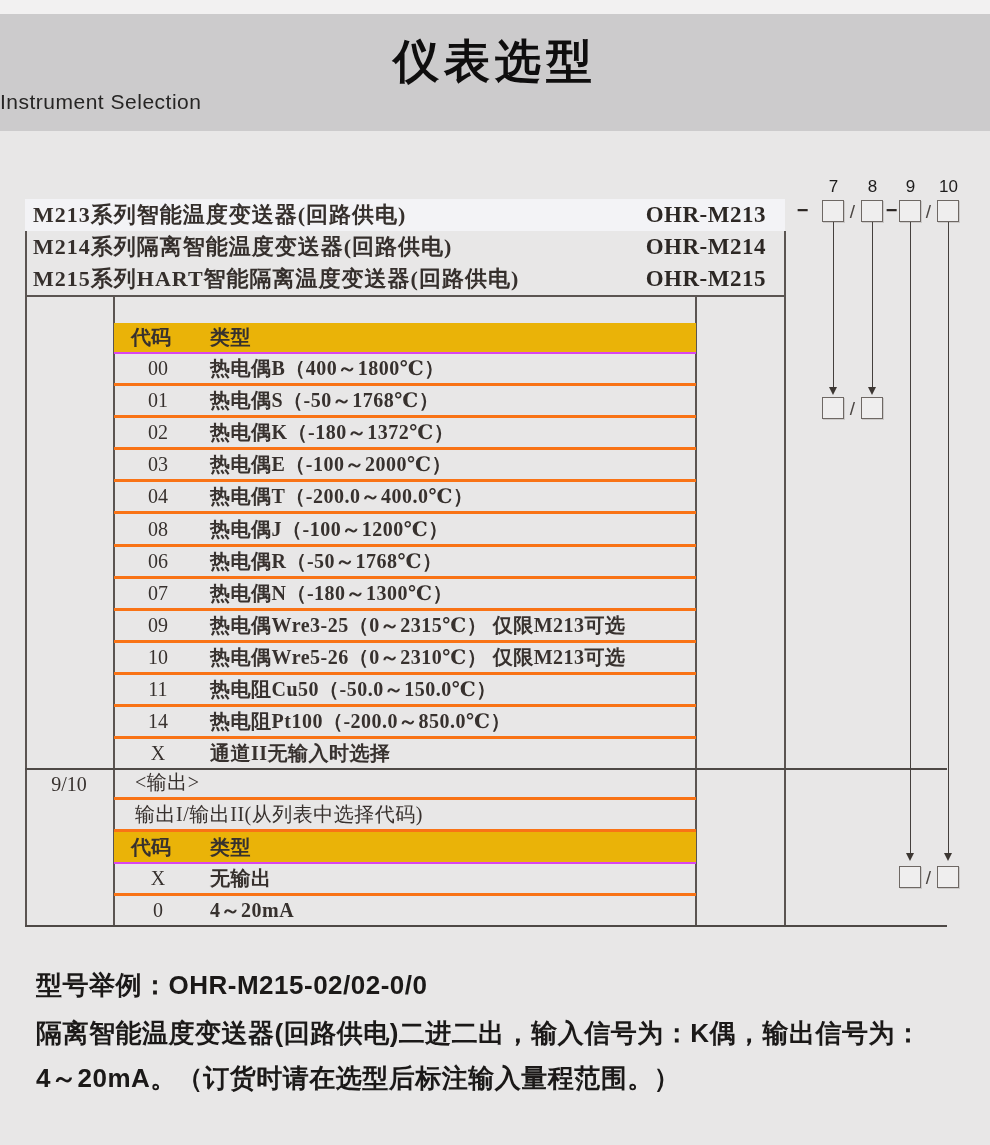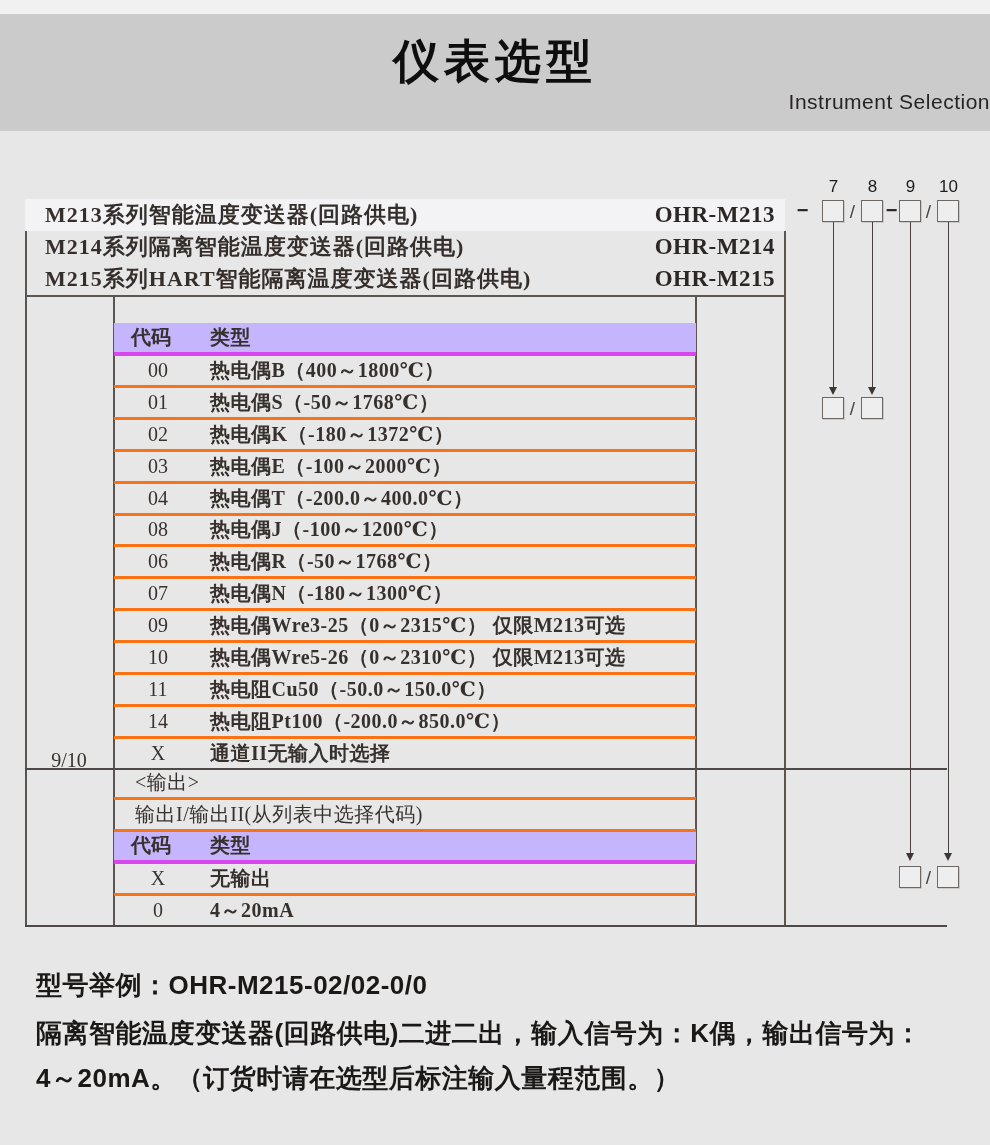--- a/index.html
+++ b/index.html
@@ -13,47 +13,47 @@
 
   
   .top-strip{left:0;top:0;width:990px;height:14px;background:#f2f1f1;}
   .title-band{left:0;top:14px;width:990px;height:117px;background:#cccbcc;}
   .page-title{
     left:0;top:36px;width:990px;text-align:center;
     font-family:"Liberation Sans","DejaVu Sans",sans-serif;
     font-weight:600;font-size:46px;letter-spacing:5px;color:#0f0e0e;line-height:1.1;
   }
   .page-subtitle{
-    left:0;top:90px;width:990px;text-align:right;
+    left:0;top:90px;width:990px;text-align:left;
     font-family:"Liberation Sans","DejaVu Sans",sans-serif;
     font-weight:400;font-size:21px;letter-spacing:0.5px;color:#262524;
   }
 
   
   .prod-row{left:25px;width:760px;height:32px;display:flex;align-items:center;}
   .prod-row.hl{background:#f3f3f6;}
-  .prod-name{padding-left:20px;font-size:22px;font-weight:600;color:#352f2c;letter-spacing:1px;}
-  .prod-code{margin-left:auto;padding-right:10px;font-size:23px;font-weight:600;color:#2c2724;letter-spacing:0.5px;}
+  .prod-name{padding-left:8px;font-size:22px;font-weight:600;color:#352f2c;letter-spacing:1px;}
+  .prod-code{margin-left:auto;padding-right:19px;font-size:23px;font-weight:600;color:#2c2724;letter-spacing:0.5px;}
 
   
   .vline{width:2px;background:#5b5552;}
   .hline{height:2px;background:#5b5552;}
   .hline.thick{height:2px;background:#4e4946;}
 
   
   .tbl{left:114px;width:582px;display:flex;flex-direction:column;font-size:20px;}
   .trow{flex:1;display:flex;align-items:center;border-bottom:3px solid #f97316;}
   .trow.last{border-bottom:none;}
-  .trow.band{background:#c4b5fd;border-bottom:4px solid #d946ef;}
+  .trow.band{background:#eab308;border-bottom:2px solid #d946ef;}
   .c-code{width:88px;text-align:center;}
   .c-type{padding-left:8px;letter-spacing:0.5px;font-weight:bold;}
   .band .c-code{font-weight:bold;text-align:left;padding-left:17px;width:71px;}
   .band .c-type{font-weight:bold;}
   .c-wide{padding-left:21px;letter-spacing:0.5px;}
-  .pos-label{left:25px;top:744px;width:88px;height:32px;display:flex;align-items:center;justify-content:center;font-size:20px;}
+  .pos-label{left:25px;top:768px;width:88px;height:32px;display:flex;align-items:center;justify-content:center;font-size:20px;}
 
   
   .sel-num{width:23px;text-align:center;font-family:"Liberation Sans","DejaVu Sans",sans-serif;font-size:17px;color:#1d1c1c;}
   .box{width:22px;height:22px;border:1.5px solid #6e6864;background:#efeeee;box-sizing:border-box;box-shadow:1px 1px 0 rgba(120,115,112,0.25);}
   .sep{width:15px;height:23px;text-align:center;font-size:19px;color:#4a4542;line-height:23px;font-family:"Liberation Sans","DejaVu Sans",sans-serif;}
   .sep.dash{font-weight:bold;color:#2a2522;font-size:20px;}
   .dline{width:1px;background:#45403d;}
   .ahead{width:0;height:0;border-left:4.5px solid transparent;border-right:4.5px solid transparent;border-top:8px solid #3c3733;}
 
   

